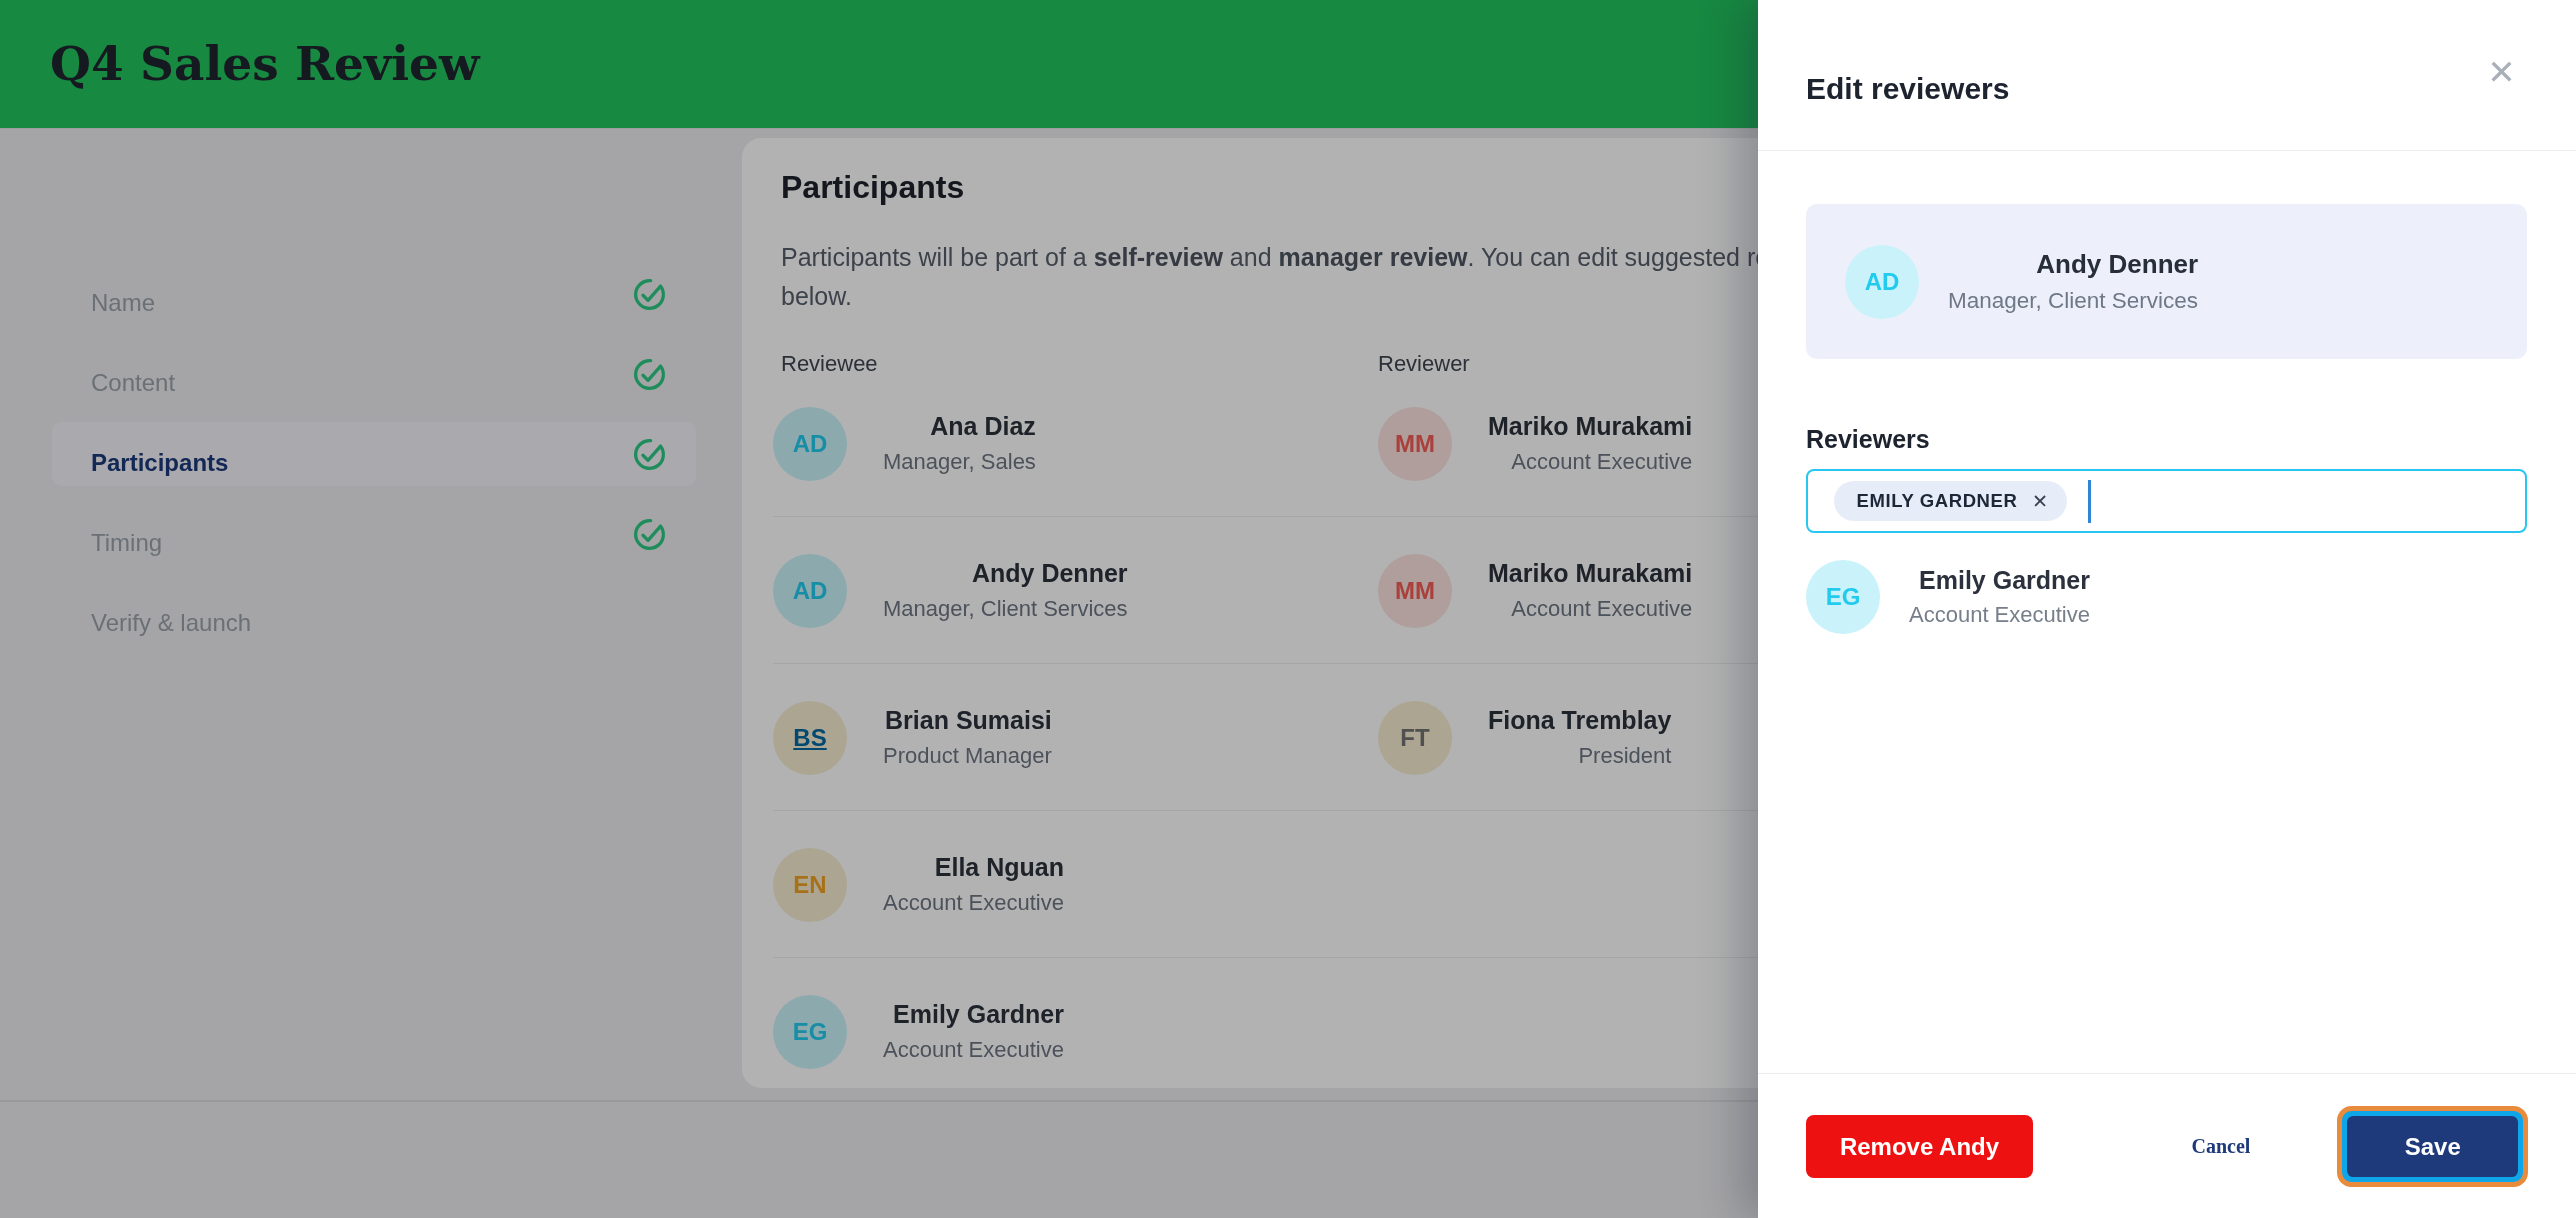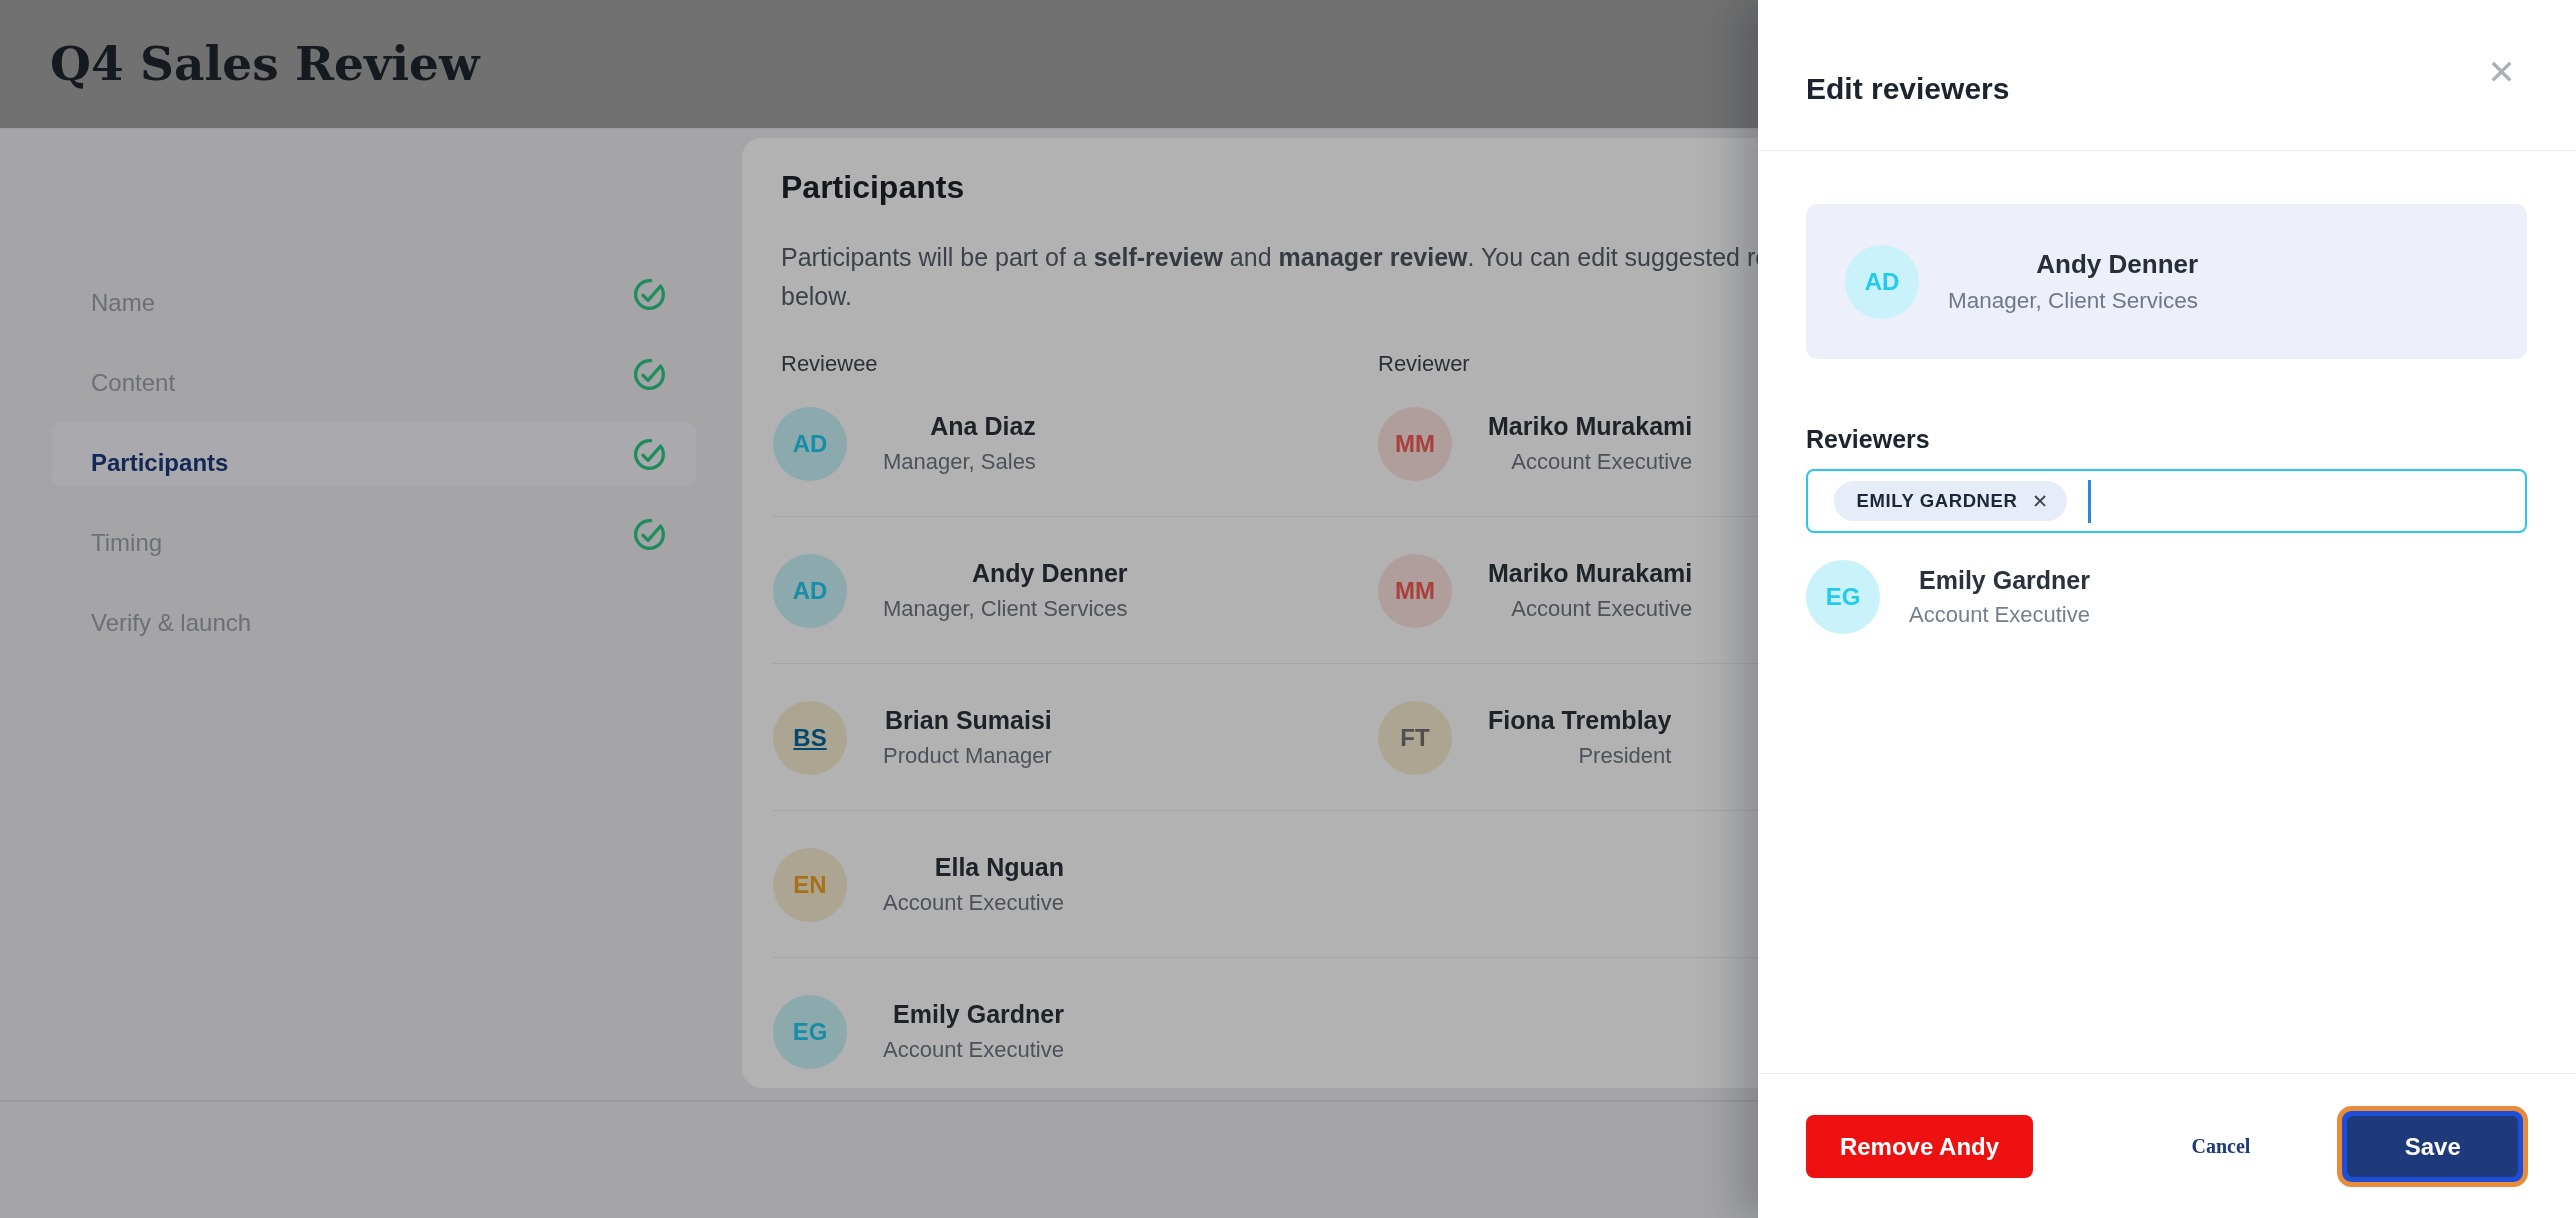--- a/index.html
+++ b/index.html
@@ -3,21 +3,21 @@
 <meta charset="utf-8">
 <style>
   * { box-sizing: border-box; margin: 0; padding: 0; }
   html,body { width: 2576px; height: 1219px; overflow: hidden; }
   body { font-family: "Liberation Sans", sans-serif; background: #ededef; position: relative; }
 
   
   .page { position: absolute; inset: 0; z-index: 0; }
 
   .app-header { position: absolute; left: 0; top: 0; width: 2576px; height: 129px;
-    background: #a3a3a3; border-bottom: 1.6px solid #e3e3e6; }
+    background: #22c55e; border-bottom: 1.6px solid #e3e3e6; }
   .app-title { position: absolute; left: 50px; top: 0; height: 127px; line-height: 127px;
     font-family: "DejaVu Serif", serif; font-weight: bold; font-size: 47px; color: #1f242e; }
 
   .stepper { position: absolute; left: 52px; top: 262px; width: 644px; }
   .step { position: relative; width: 644px; height: 64px; margin-bottom: 16px;
     border-radius: 9.7px; display: flex; align-items: center; }
   .step .lbl { margin-left: 39px; font-size: 24px; color: #9aa1ab; margin-top: 17px; }
   .step.active { background: #f2f3f9; }
   .step.active .lbl { color: #1e3a7b; font-weight: bold; }
   .step .chk { position: absolute; right: 29px; top: 14.5px; width: 35px; height: 35px; color: #2dc985; }
@@ -82,21 +82,21 @@
   .suggestion .ptext { margin-left: 29px; }
   .suggestion .pname { font-size: 25px; color: #2b323e; }
   .suggestion .prole { font-size: 22px; color: #767e8a; }
 
   .modal-footer { position: absolute; left: 0; bottom: 0; width: 100%; height: 146px;
     border-top: 1.6px solid #e9ebee; display: flex; align-items: center; padding: 12px 48px; }
   .btn-remove { width: 227px; height: 63px; border: none; border-radius: 8px; background: #ee1111;
     color: #fff; font-size: 24px; font-weight: bold; cursor: pointer; font-family: "Liberation Sans", sans-serif; }
   .btn-cancel { margin-left: auto; background: none; border: none; color: #1e3a7b;
     font-size: 20px; font-weight: bold; cursor: pointer; font-family: Liberation Serif, serif; }
-  .save-ring { margin-left: 87px; border: 5.6px solid #e88b3c; border-radius: 14.5px; padding: 4.8px; background: #1d4ed8; }
+  .save-ring { margin-left: 87px; border: 5.6px solid #e88b3c; border-radius: 14.5px; padding: 4.8px; background: #0ea5e9; }
   .btn-save { display: block; width: 171px; height: 61px; border: none; border-radius: 6.4px; background: #1e3a7b;
     color: #fff; font-size: 24px; font-weight: bold; cursor: pointer; font-family: "Liberation Sans", sans-serif; }
 </style>
 </head>
 <body>
 
 <div class="page">
   <div class="app-header">
     <div class="app-title">Q4 Sales Review</div>
   </div>

